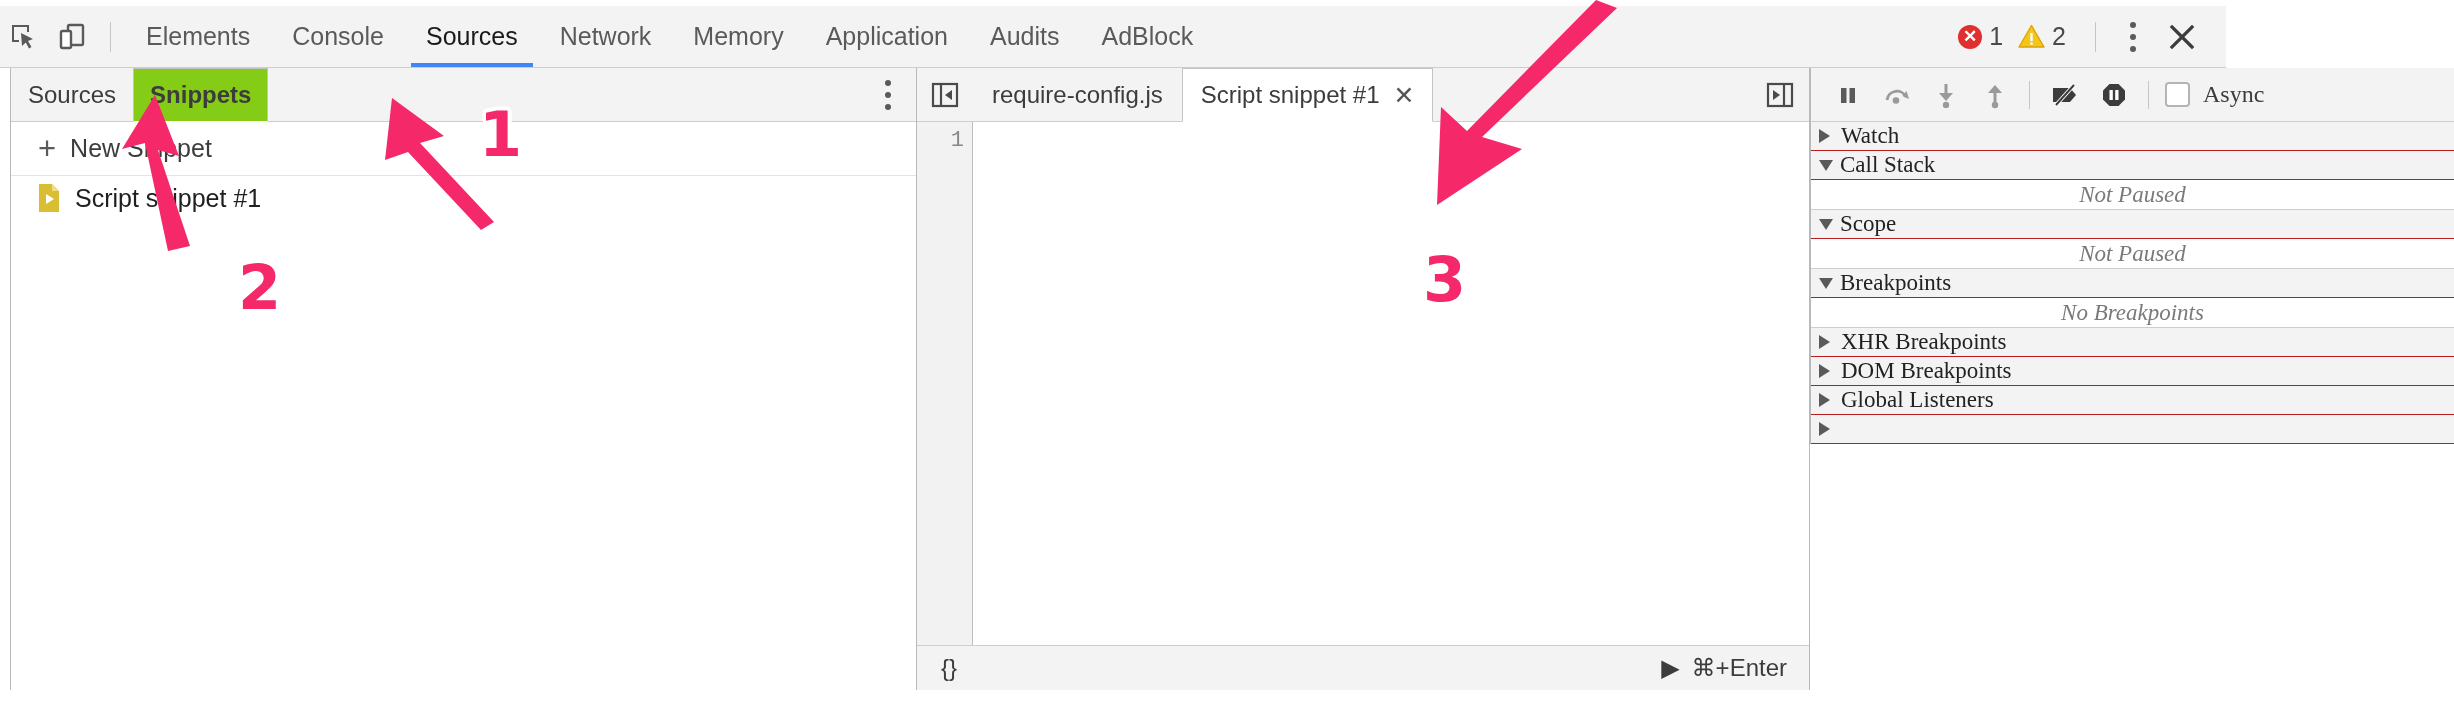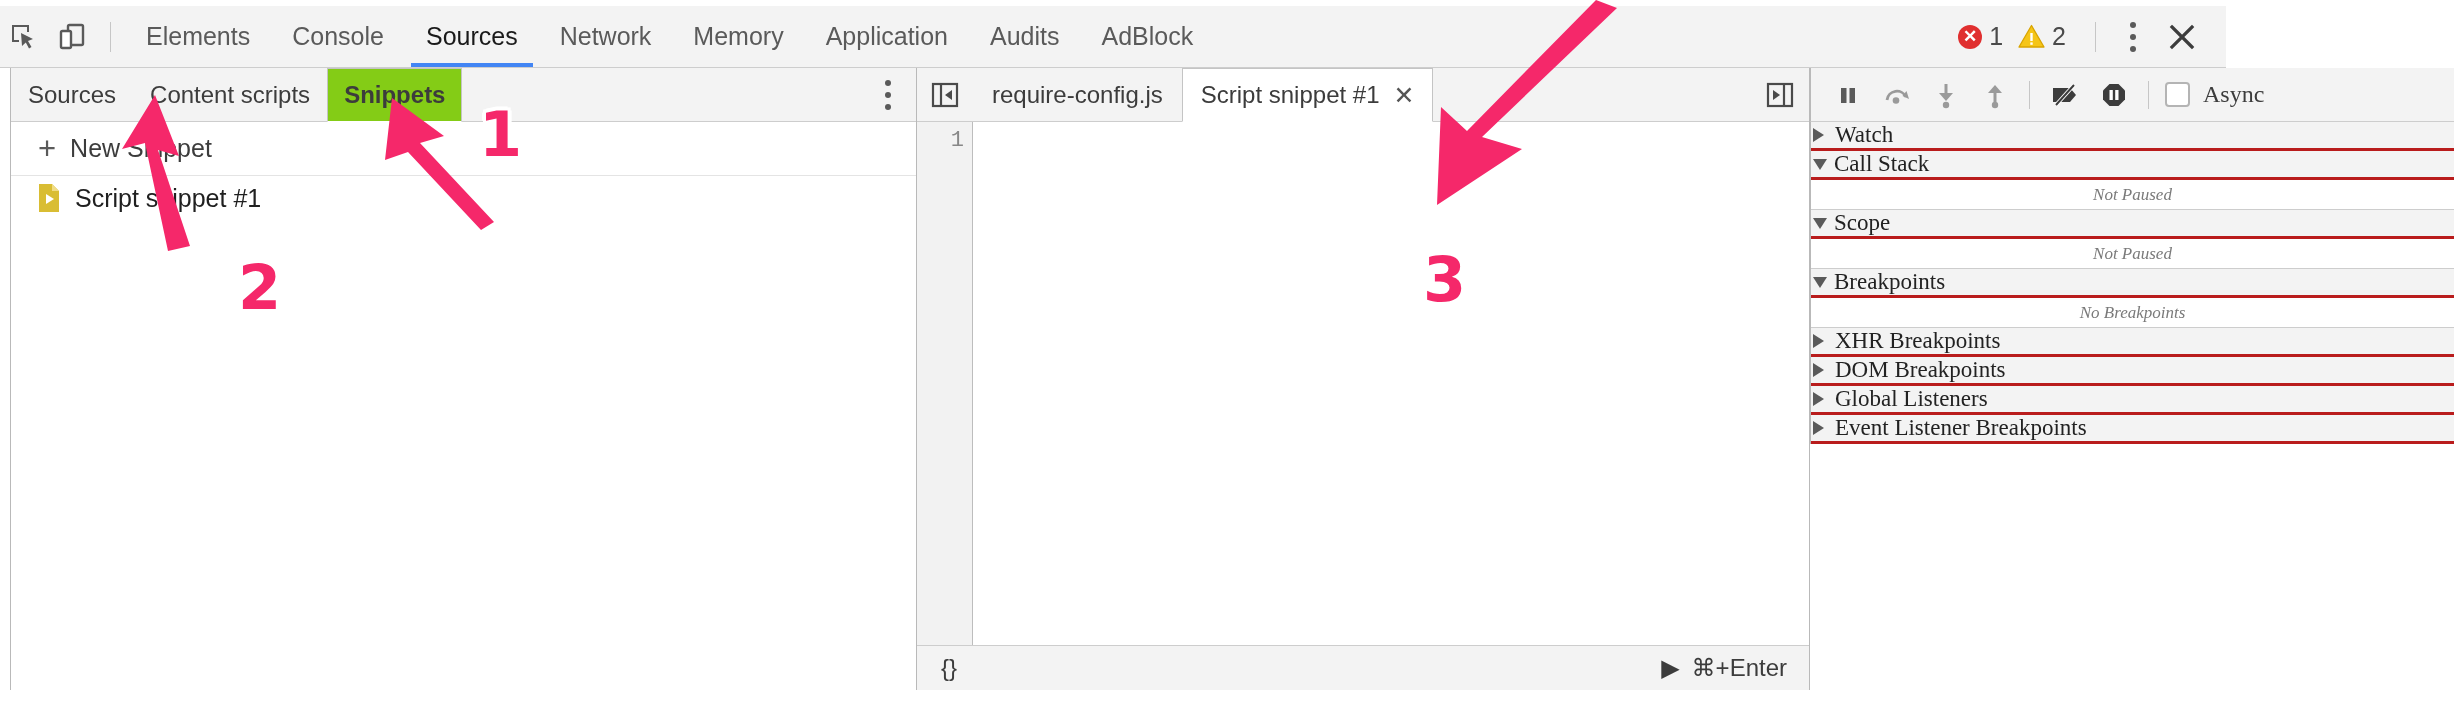--- a/index.html
+++ b/index.html
@@ -330,23 +330,23 @@
     background: #fff;
     box-sizing: border-box;
     margin-right: 13px;
   }
   .async-label { font-size: 24px; color: #3c3c3c; }
 
   .accordion { border-left: 1px solid #b9b9b9; box-sizing: border-box; }
   .acc-header {
     height: 29px;
     background: #f3f3f3;
-    border-bottom: 3px solid #b91c1c;
-    display: flex; align-items: center;
-    padding-left: 2px;
+    border-bottom: 1px solid #b91c1c;
+    display: flex; align-items: center;
+    padding-left: 8px;
     font-size: 23px;
     color: #222222;
     cursor: pointer;
     box-sizing: border-box;
   }
   .tri {
     width: 0; height: 0;
     margin-right: 11px;
     flex: none;
   }
@@ -359,21 +359,21 @@
     border-top: 11px solid #5a5a5a;
     border-left: 7px solid transparent;
     border-right: 7px solid transparent;
     margin-right: 7px;
   }
   .acc-body {
     background: #ffffff;
     border-bottom: 1px solid #cdcdcd;
     height: 30px;
     display: flex; align-items: center; justify-content: center;
-    font-size: 17px;
+    font-size: 23px;
     font-style: italic;
     color: #7a7a7a;
     box-sizing: border-box;
   }
 
   
   .anno-layer {
     position: absolute;
     left: 0; top: 0;
     width: 2454px; height: 708px;
@@ -477,23 +477,20 @@
       
       
       
     </div>
 
     <div class="navigator">
       <div class="nav-tabbar">
         <div class="nav-tab">
             <span>Sources</span>
           </div>
-        <div class="nav-tab">
-            <span>Content scripts</span>
-          </div>
         <div class="nav-tab selected">
             <span>Snippets</span>
           </div>
         <div class="nav-more">
             <i></i>
             <i></i>
             <i></i>
           </div>
       </div>
 
@@ -648,21 +645,20 @@
           <span>DOM Breakpoints</span>
         </div>
 
         <div class="acc-header">
           <span class="tri closed"></span>
           <span>Global Listeners</span>
         </div>
 
         <div class="acc-header">
           <span class="tri closed"></span>
-          <span>Event Listener Breakpoints</span>
         </div>
       </div>
     </div>
   </div>
 
   <div class="anno-layer">
     <svg width="2454" height="708" viewBox="0 0 2454 708" style="position:absolute;left:0;top:0;">
 
       <g>
         <path d="M494 222 L420 143 L444 136 L392 98 L385 160 L408 152 L481 230 Z" fill="#f5286a"></path>

